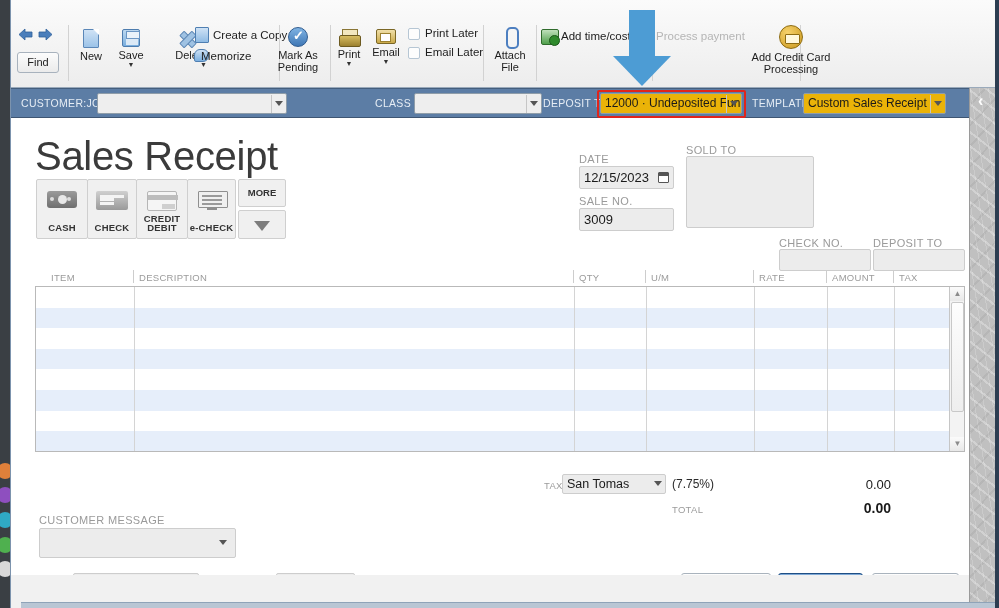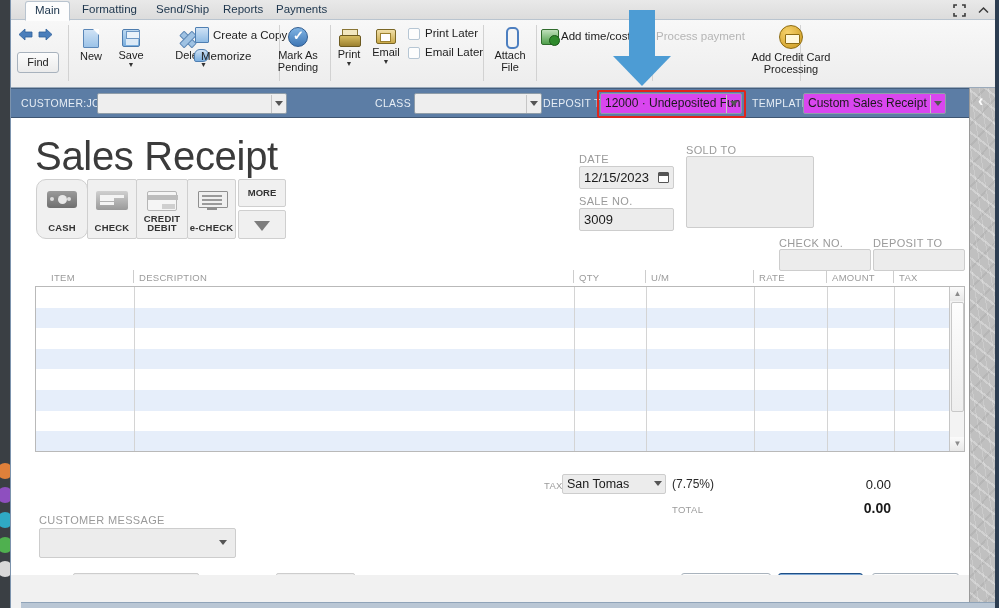--- a/index.html
+++ b/index.html
@@ -116,21 +116,21 @@
     position: absolute; font-size: 10.5px; color: #e6edf5;
     letter-spacing: .3px; font-variant: small-caps; text-transform: uppercase;
     white-space: nowrap;
   }
   .bfield {
     position: absolute; height: 21px;
     background: #eeeeee; border: 1px solid #8f9da9; border-radius: 2px;
     font-size: 12px; color: #1a1a1a; line-height: 19px; padding: 0 16px 0 4px;
     white-space: nowrap; overflow: hidden;
   }
-  .bfield.white { background: #d946ef; }
+  .bfield.white { background: #eab308; }
   .dd-caret {
     position: absolute; right: 3px; top: 7px;
     width: 0; height: 0; border-left: 4px solid transparent;
     border-right: 4px solid transparent; border-top: 5px solid #555;
   }
   .dd-sep { position: absolute; right: 14px; top: 1px; width: 1px; height: 19px; background: #c6c6c6; }
   .redbox {
     position: absolute; border: 2px solid #e0241b; border-radius: 2px;
     pointer-events: none;
   }
@@ -274,38 +274,20 @@
     <div class="dock-dot" style="top:487px;background:#8e4fbf;"></div>
     <div class="dock-dot" style="top:512px;background:#2fa9c4;"></div>
     <div class="dock-dot" style="top:537px;background:#4fb04f;"></div>
     <div class="dock-dot" style="top:561px;background:#d9d9d9;"></div>
   </div>
 
   <div class="win">
 
     <div class="ribbon">
 
-      <div class="tabbar">
-        <div class="tab active" style="left:14px;">Main</div>
-        <div class="tab" style="left:62px;">Formatting</div>
-        <div class="tab" style="left:136px;">Send/Ship</div>
-        <div class="tab" style="left:203px;">Reports</div>
-        <div class="tab" style="left:256px;">Payments</div>
-
-        <div class="wctrl" style="right:34px;">
-          <svg width="13" height="13" viewBox="0 0 13 13" aria-hidden="true">
-            <path d="M1,4 L1,1 L4,1 M9,1 L12,1 L12,4 M12,9 L12,12 L9,12 M4,12 L1,12 L1,9" fill="none" stroke="#3b3b3b" stroke-width="1.6"></path>
-          </svg>
-        </div>
-        <div class="wctrl" style="right:10px;">
-          <svg width="13" height="13" viewBox="0 0 13 13" aria-hidden="true">
-            <path d="M2,8.5 L6.5,4 L11,8.5" fill="none" stroke="#3b3b3b" stroke-width="1.5"></path>
-          </svg>
-        </div>
-      </div>
 
       <div class="rbody">
 
         <div class="navarrow" style="left:7px;top:8px;">
           <svg width="15" height="13" viewBox="0 0 15 13">
               <path d="M7,1 L1,6.5 L7,12 L7,9 L14,9 L14,4 L7,4 Z" fill="#4a7ebb" stroke="#2f5f99" stroke-width=".8"></path>
             </svg>
         </div>
         <div class="navarrow" style="left:27px;top:8px;">
           <svg width="15" height="13" viewBox="0 0 15 13">
@@ -428,21 +410,21 @@
         <span>Custom Sales Receipt</span>
         <span class="dd-sep"></span>
         <span class="dd-caret"></span>
       </div>
     </div>
 
     <div class="formarea">
 
       <div class="title">Sales Receipt</div>
 
-      <div class="paybtn" style="left:25px;width:52px;border-radius:10px;">
+      <div class="paybtn" style="left:25px;width:52px;">
         <span class="pico pico-cash"></span>
         <span class="pt">CASH</span>
       </div>
       <div class="paybtn" style="left:76px;width:50px;">
         <span class="pico pico-check"></span>
         <span class="pt">CHECK</span>
       </div>
       <div class="paybtn" style="left:125px;width:52px;">
         <span class="pico pico-cd"></span>
         <span class="pt" style="bottom:14px;">CREDIT</span>

